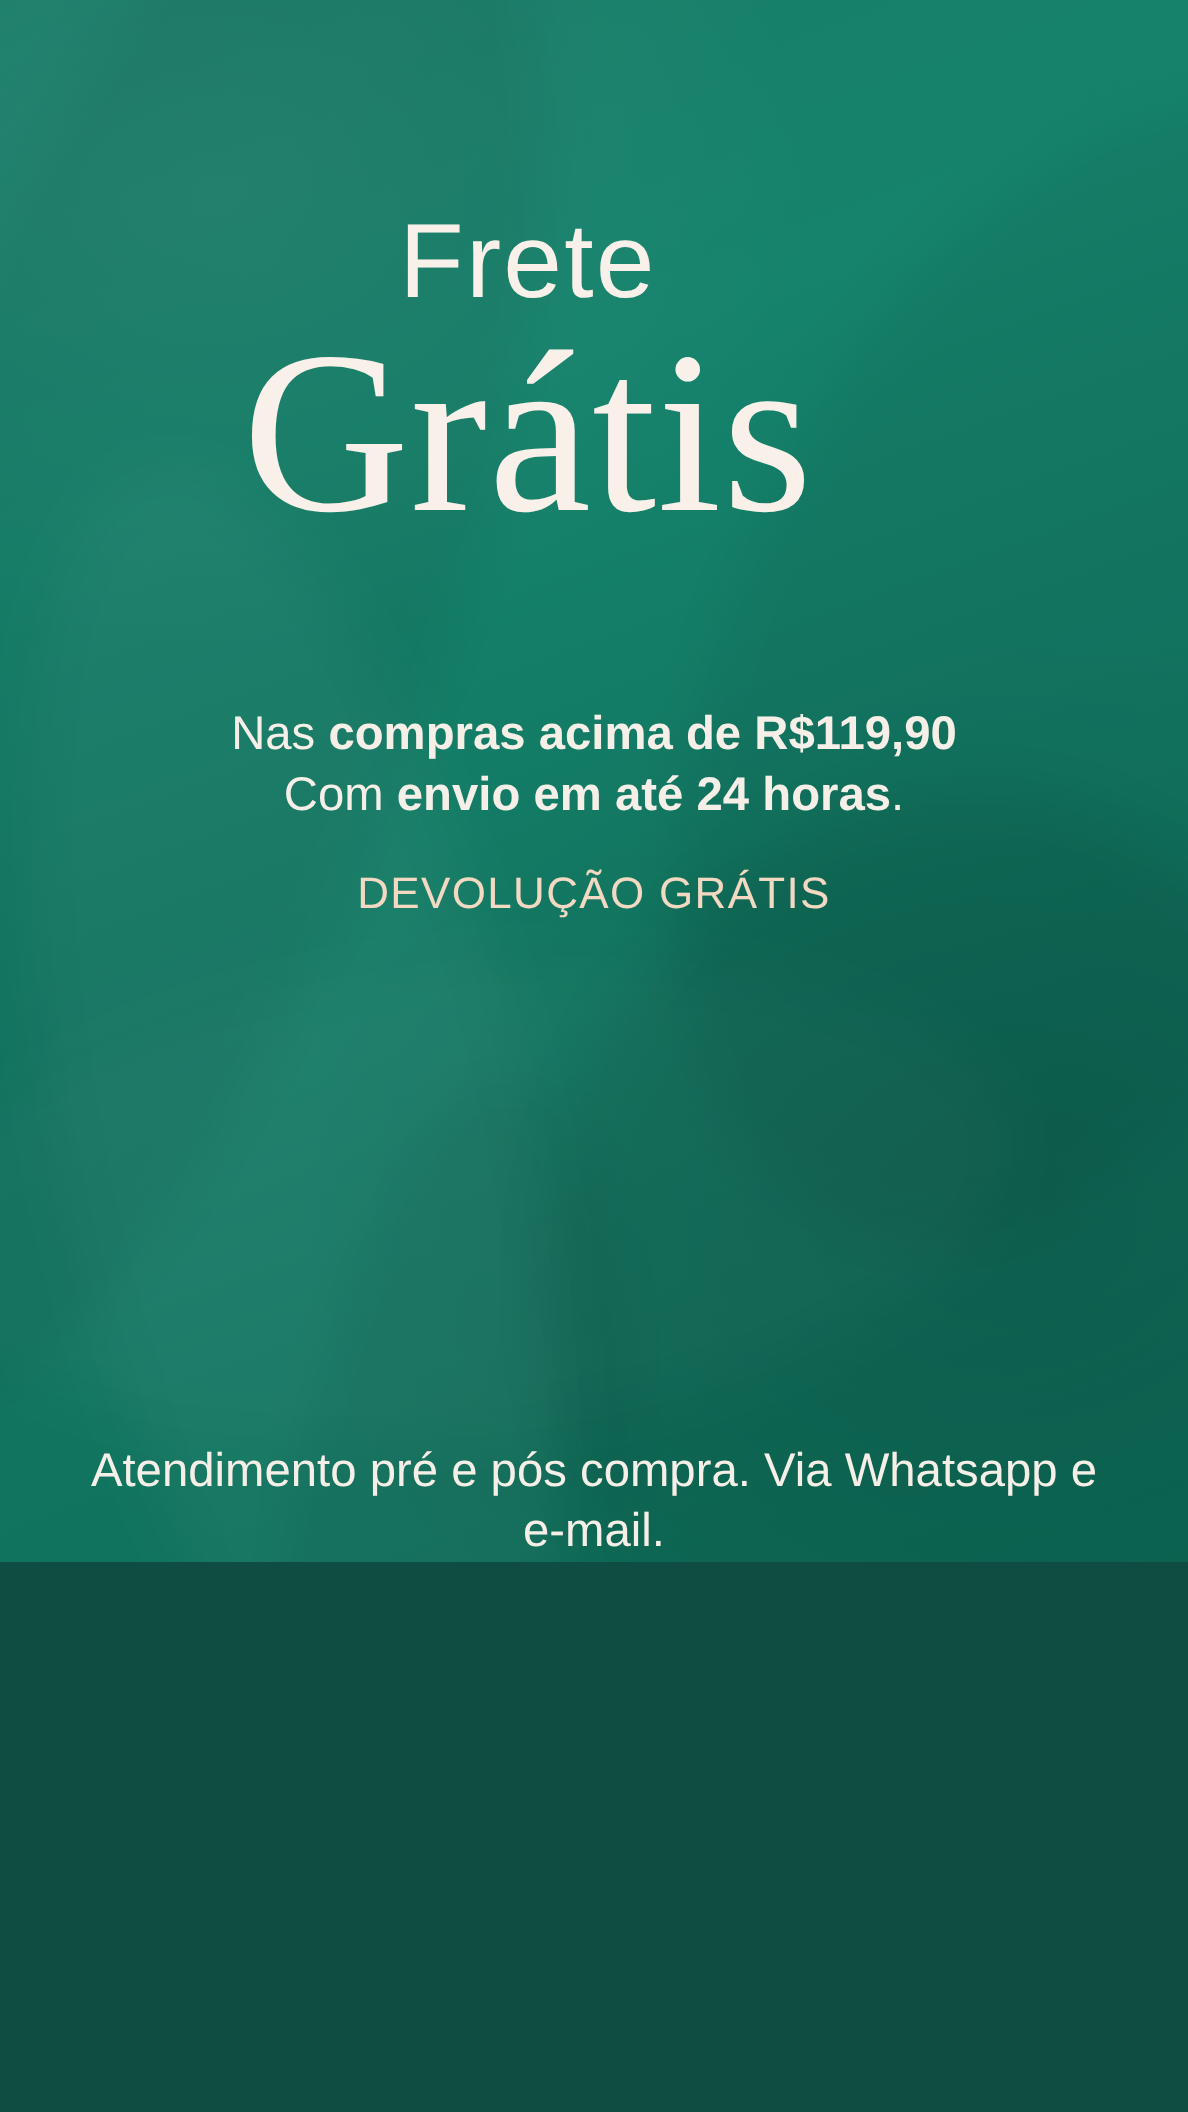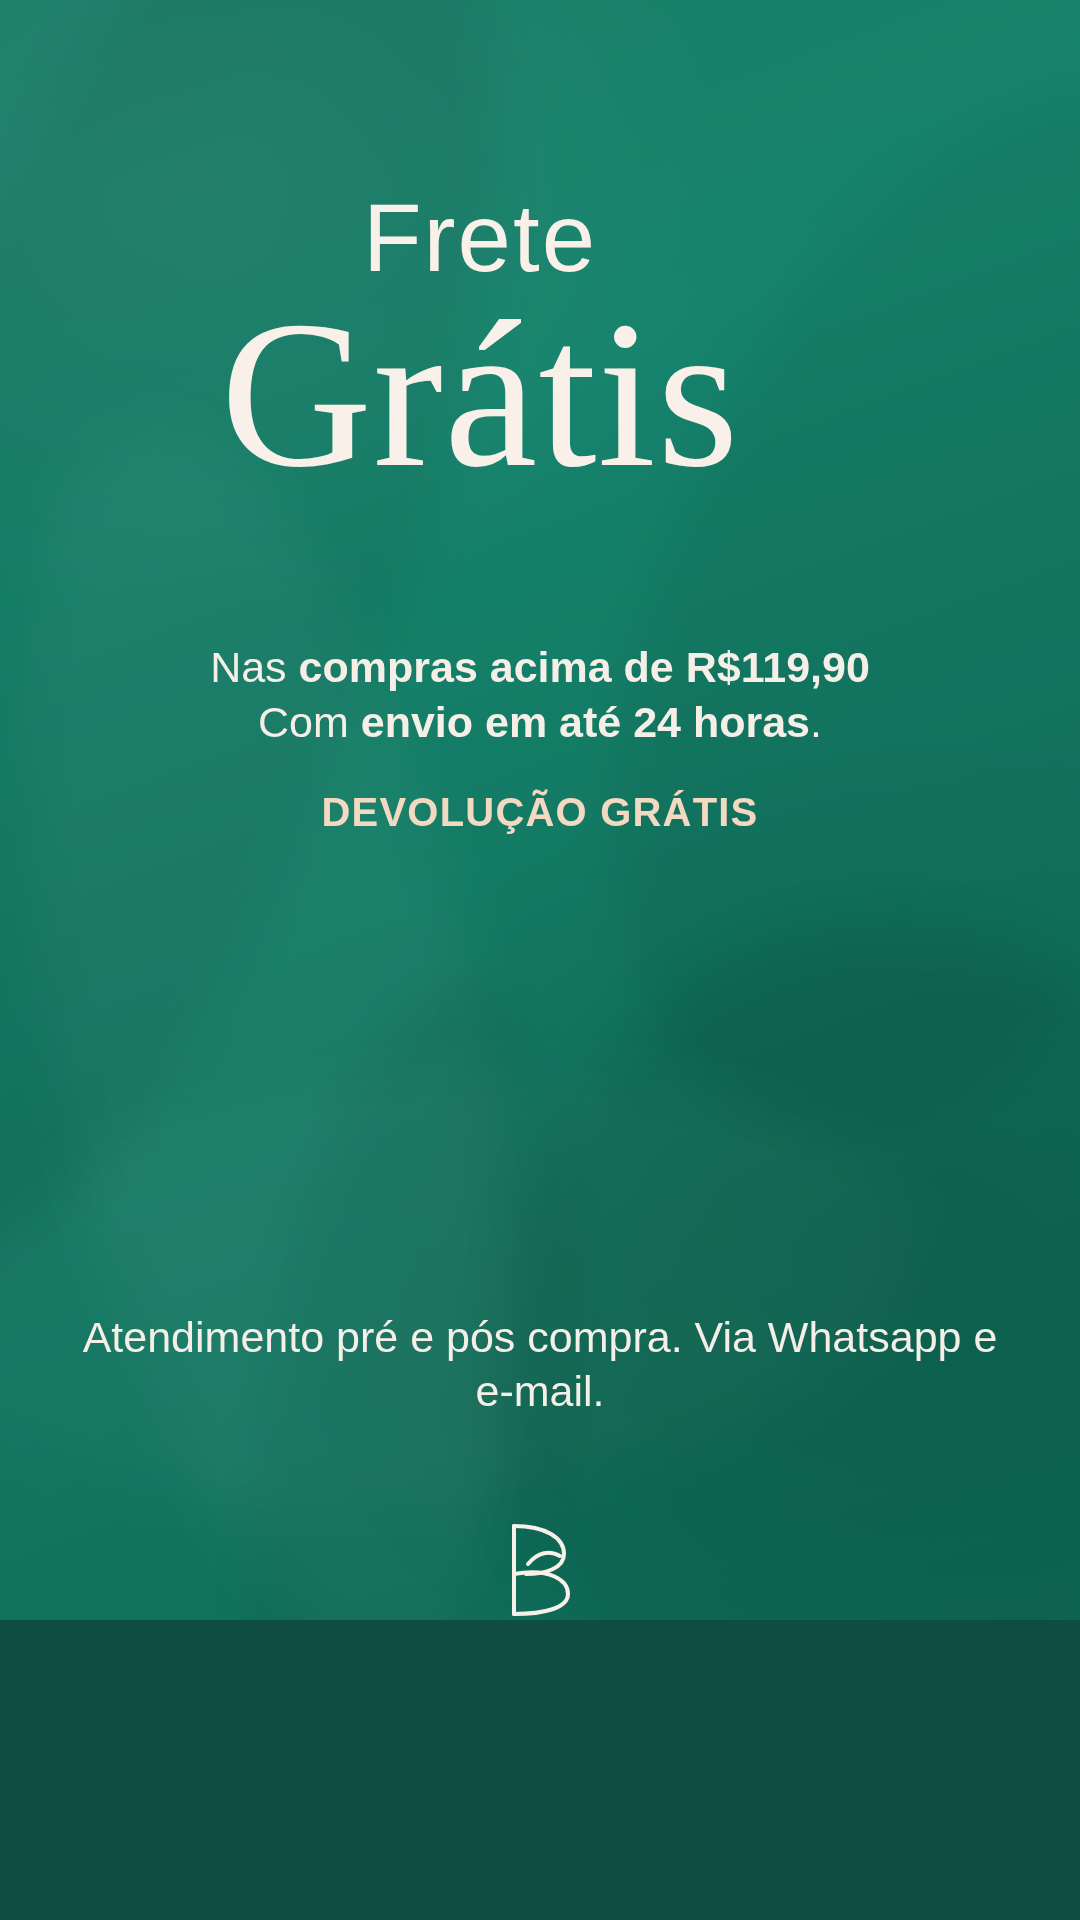--- a/index.html
+++ b/index.html
@@ -10,21 +10,21 @@
   body {
     width: 1080px;
     height: 1920px;
     overflow: hidden;
     font-family: "Liberation Sans", sans-serif;
   }
 
   .poster {
     position: relative;
     width: 1080px;
-    height: 1620px;
+    height: 1420px;
     background:
       radial-gradient(ellipse 900px 700px at 18% 12%, rgba(255,255,255,0.055), rgba(255,255,255,0) 62%),
       radial-gradient(ellipse 1100px 900px at 85% 78%, rgba(0,0,0,0.10), rgba(0,0,0,0) 60%),
       linear-gradient(160deg, #1a7d68 0%, #16836c 28%, #127862 58%, #0d6e59 100%);
     overflow: hidden;
   }
 
   
   .leaf {
     position: absolute;
@@ -87,21 +87,21 @@
   }
   .intro b { font-weight: 700; }
 
   .section {
     position: absolute;
     left: 70px;
     right: 70px;
   }
   .section-title {
     font-size: 40px;
-    font-weight: 700;
+    font-weight: 400;
     letter-spacing: 1.2px;
     color: #f3d9c2;
     margin-bottom: 14px;
   }
   .section-body {
     font-size: 43px;
     line-height: 1.26;
     color: #f6efe8;
   }
   .section-body b { font-weight: 700; }

